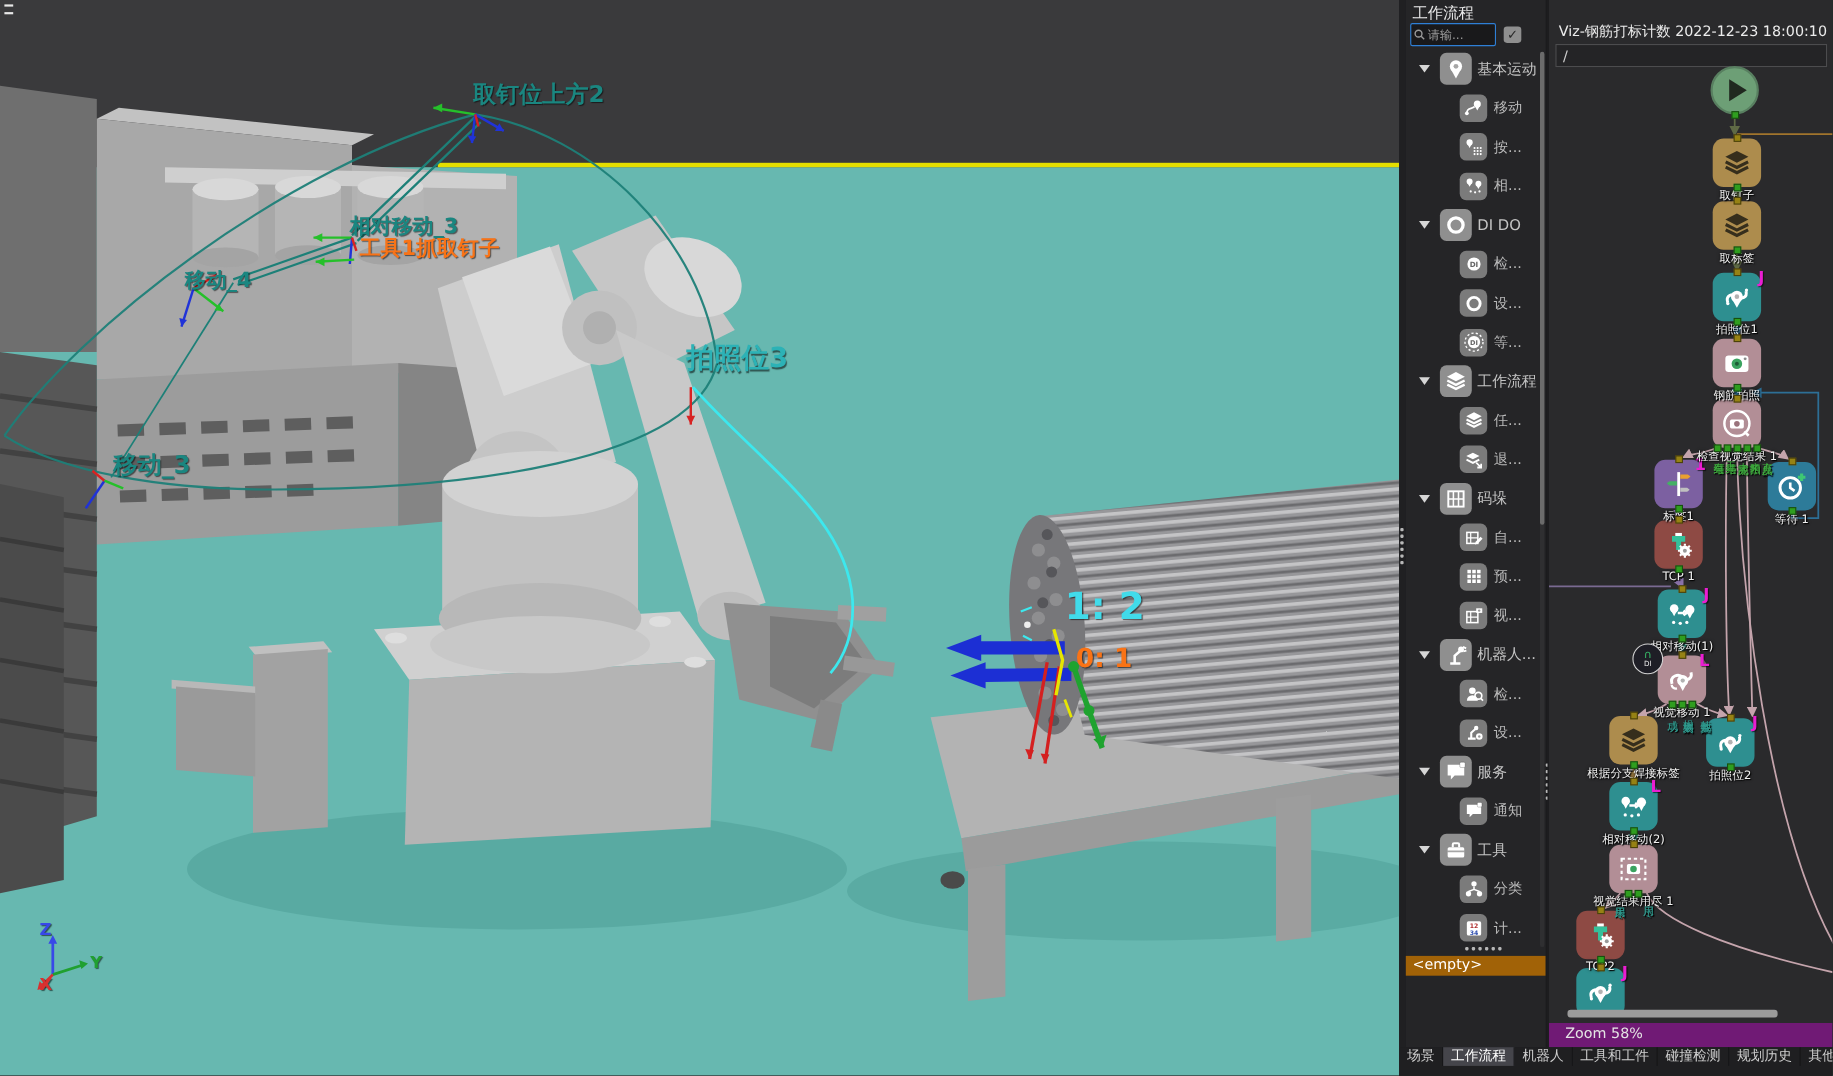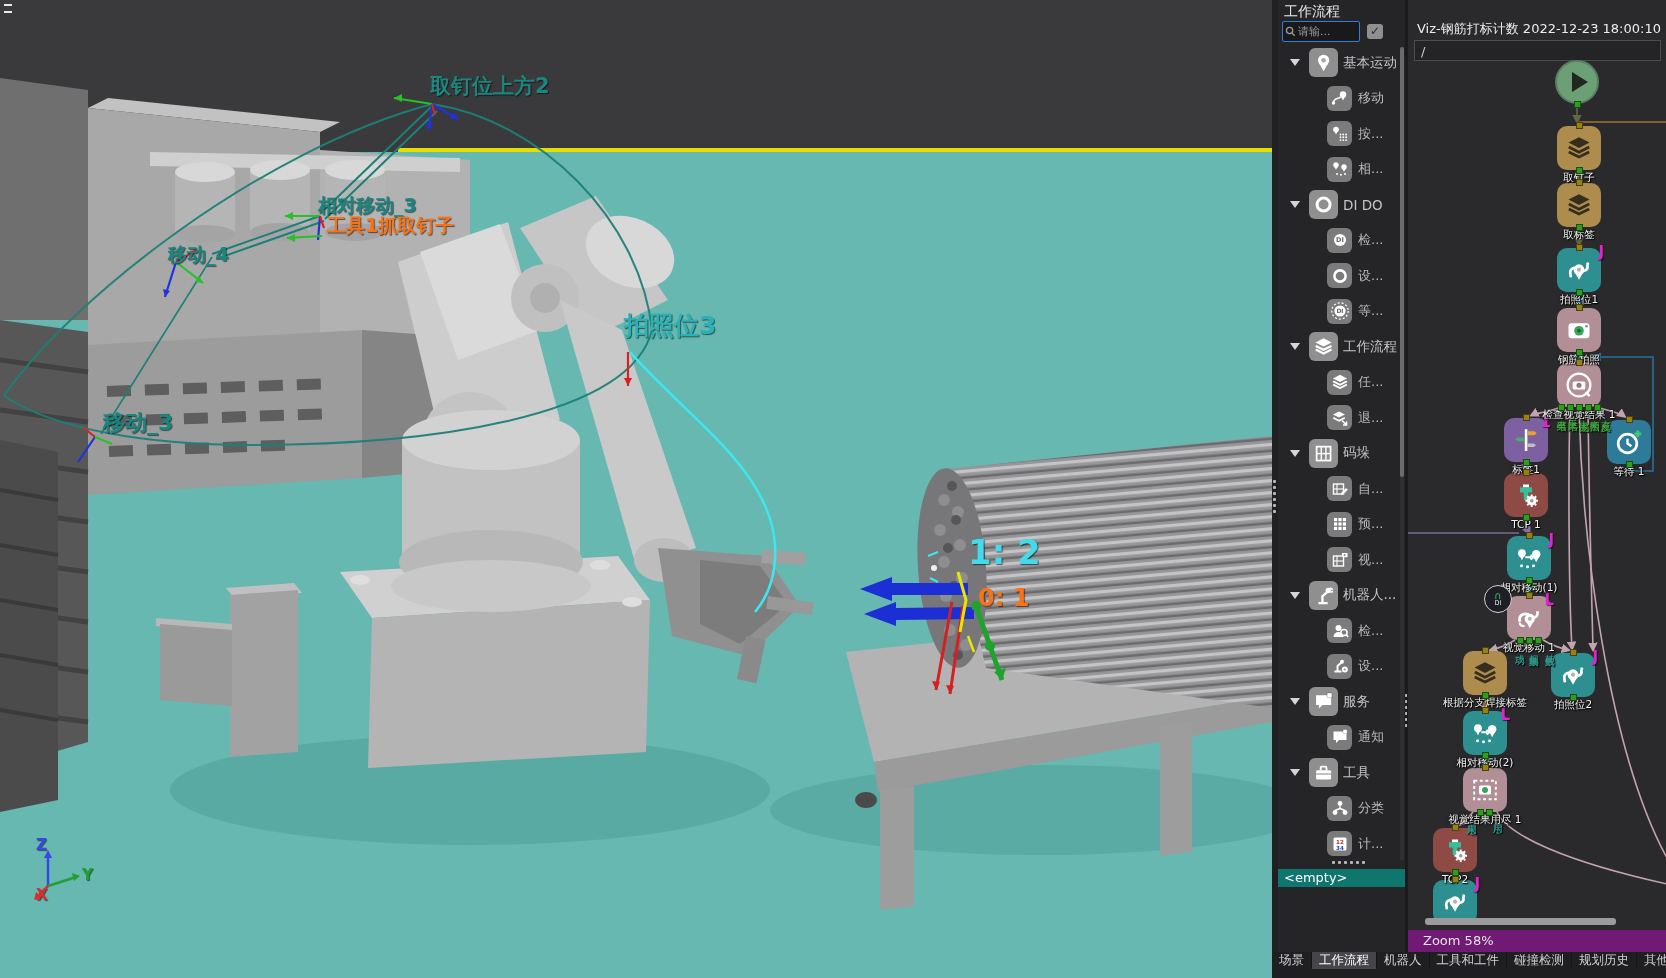--- a/index.html
+++ b/index.html
@@ -26,21 +26,21 @@
   .trow .tri{position:absolute;left:12px;width:0;height:0;border-left:5px solid transparent;border-right:5px solid transparent;border-top:7px solid #d6d6d6;}
   .ticon{position:absolute;border-radius:6px;display:flex;align-items:center;justify-content:center;}
   .ticon.g{left:31px;width:29px;height:29px;background:#8f8f8f;}
   .ticon.c{left:49px;width:25px;height:25px;background:#7b7b7b;}
   .ticon svg{width:80%;height:80%;}
   .tlabel{position:absolute;color:#b9b9b9;font-size:13px;white-space:nowrap;}
   .tlabel.g{left:65px;color:#c4c4c4;font-size:13.5px;}
   .tlabel.c{left:80px;}
   #tree-scroll{position:absolute;right:1px;top:47px;width:4px;height:814px;background:#2f2f31;border-radius:2px;}
   #tree-thumb{position:absolute;left:0;top:0;width:4px;height:430px;background:#6b6b6b;border-radius:2px;}
-  #empty-bar{position:absolute;left:0;top:869px;width:121px;height:18px;background:#0f766e;color:#fff;font-size:13px;line-height:18px;padding-left:6px;}
+  #empty-bar{position:absolute;left:0;top:869px;width:121px;height:18px;background:#a16207;color:#fff;font-size:13px;line-height:18px;padding-left:6px;}
   
   #flowchart{position:absolute;left:1407px;top:0;width:259px;height:952px;background:#2a2a2c;border-left:1px solid #1b1b1d;overflow:hidden;}
   #fc-title{position:absolute;left:9px;top:20px;color:#ececec;font-size:13px;white-space:nowrap;}
   #fc-crumb{position:absolute;left:6px;top:40px;width:247px;height:21px;border:1px solid #4c4c4e;background:#242426;color:#cfcfcf;font-size:13px;line-height:21px;padding-left:6px;box-sizing:border-box;}
   #fc-canvas{position:absolute;left:0;top:64px;width:259px;height:852px;}
   #fc-edges{position:absolute;left:0;top:-64px;}
   .fc-node{position:absolute;width:44px;height:44px;border-radius:10px;display:flex;align-items:center;justify-content:center;z-index:2;}
   .fc-node svg{width:30px;height:30px;}
   .fc-badge{position:absolute;right:-3px;top:-5px;font-size:15px;font-weight:bold;color:#ea1ed2;text-shadow:1px 1px 1px rgba(0,0,0,.6);}
   .fc-label{position:absolute;width:120px;text-align:center;color:#f2f2f2;font-size:10.5px;z-index:3;text-shadow:1px 1px 1px #000,0 0 3px #000;white-space:nowrap;}

